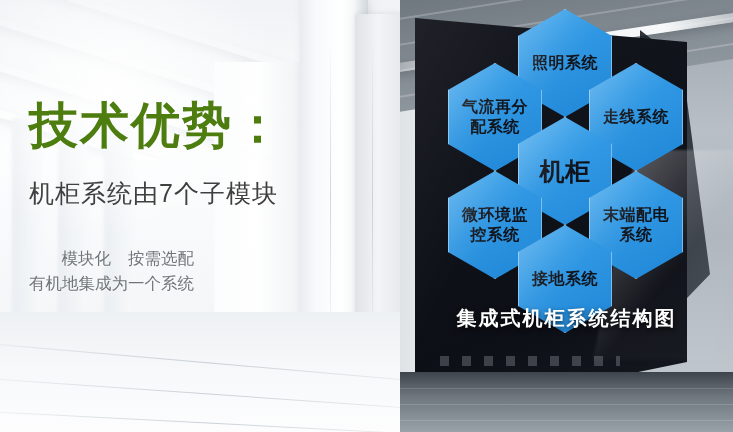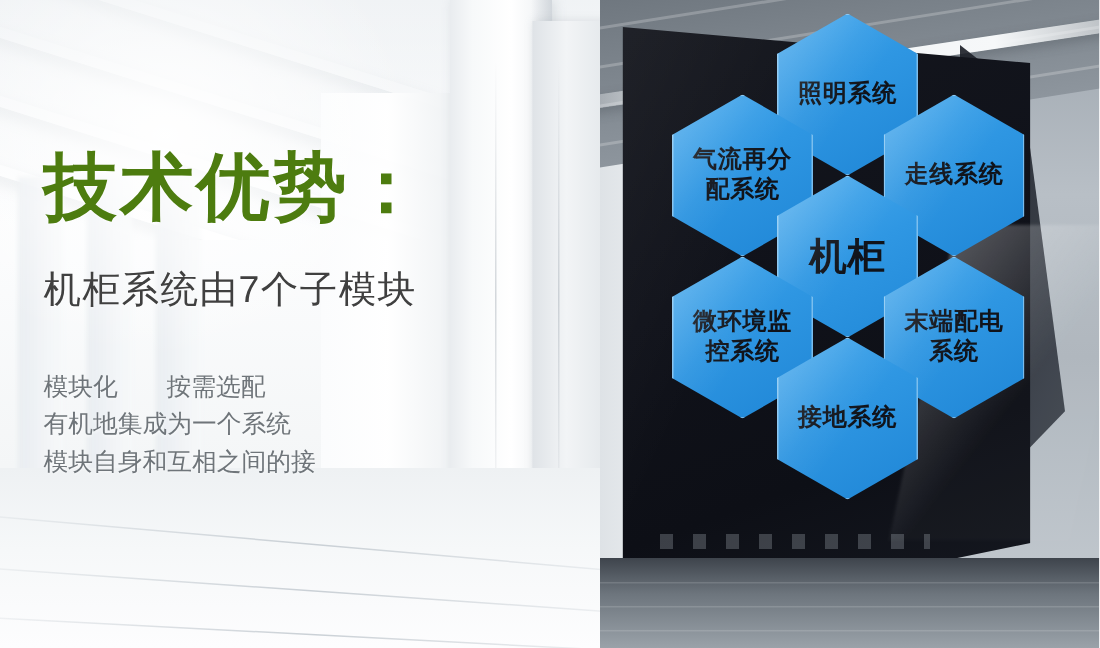--- a/index.html
+++ b/index.html
@@ -163,21 +163,21 @@
     position:absolute;left:29px;top:181px;
     font-size:25px;line-height:1;color:#404040;
     letter-spacing:1px;white-space:nowrap;
     text-shadow:0 1px 2px rgba(255,255,255,.7);
   }
   .bullets{
     position:absolute;left:29px;top:246px;
     font-size:16.5px;line-height:25px;color:#6f757a;
     text-shadow:0 1px 2px rgba(255,255,255,.7);
   }
-  .brow{display:flex;white-space:nowrap;}
+  .brow{display:flex;white-space:nowrap;text-align:right;}
   .bkey{width:82px;flex:0 0 82px;}
   .bval{flex:1;}
 
   
   .hexwrap{position:absolute;left:400px;top:0;width:333px;height:432px;}
   .hex{
     position:absolute;
     width:94px;height:108px;
     clip-path:polygon(50% 0%, 100% 25%, 100% 75%, 50% 100%, 0% 75%, 0% 25%);
     background:linear-gradient(150deg,#3fa5ec 0%,#2e96e2 45%,#1f86d6 100%);
@@ -272,21 +272,20 @@
 
   <div class="bullets">
     <div class="brow">
       <span class="bkey">模块化</span>
       <span class="bval">按需选配</span>
     </div>
     <div class="brow">
       <span class="bval">有机地集成为一个系统</span>
     </div>
     <div class="brow">
-      <span class="bval">模块自身和互相之间的接</span>
     </div>
   </div>
 
   <div class="hexwrap">
 
     <div class="hex sheen h-zhaoming">
       <span class="lbl">照明系统</span>
     </div>
 
     <div class="hex sheen h-qiliu">
@@ -306,15 +305,16 @@
     </div>
 
     <div class="hex sheen h-modian">
       <span class="lbl">末端配电系统</span>
     </div>
 
     <div class="hex sheen h-jiedi">
       <span class="lbl">接地系统</span>
     </div>
 
+    <div class="caption">集成式机柜系统结构图</div>
   </div>
 
 </div>
 
 </body></html>

